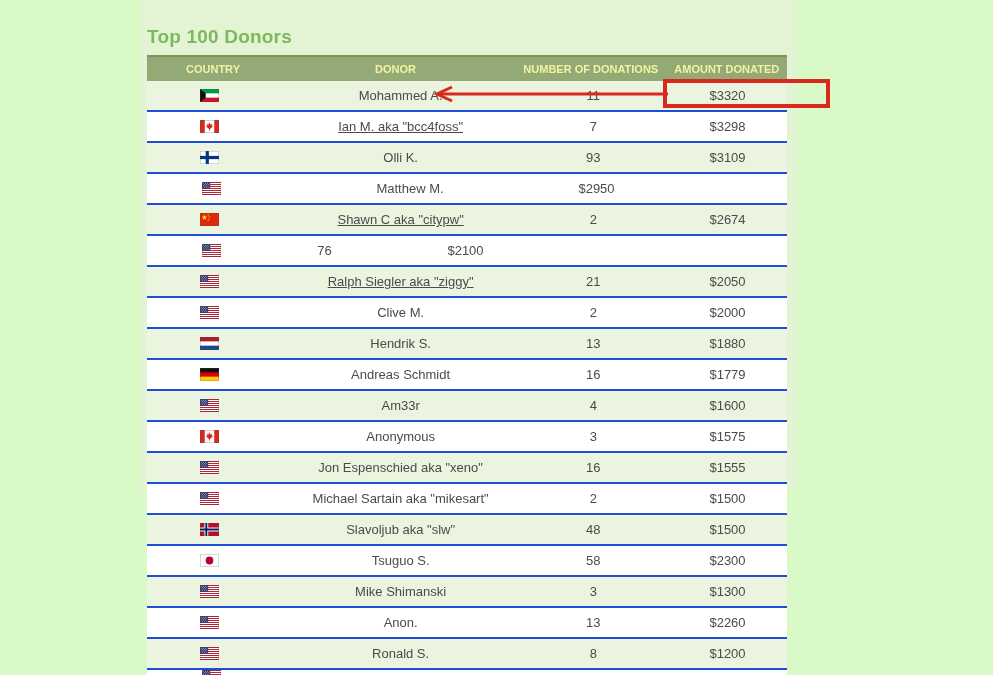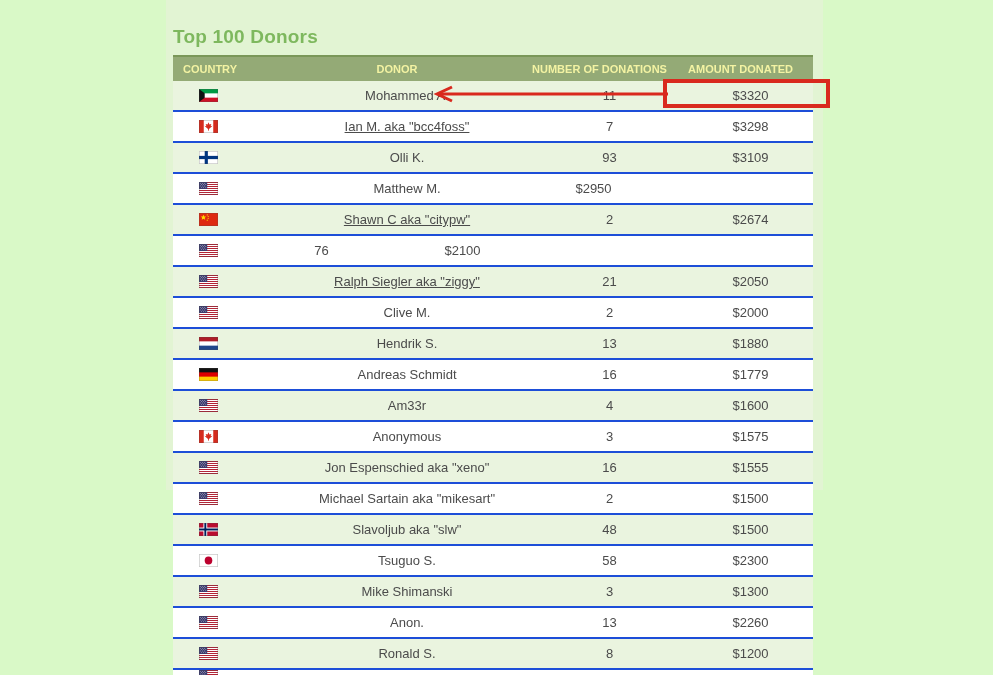--- a/index.html
+++ b/index.html
@@ -2,34 +2,34 @@
 <html><head>
 <meta charset="utf-8">
 <style>
   html,body{margin:0;padding:0;}
   body{
     width:993px;height:675px;overflow:hidden;position:relative;
     background:#d9f9c7;
     font-family:"Liberation Sans","DejaVu Sans",sans-serif;
   }
   .content{
-    position:absolute;left:166px;top:0;width:657px;height:490px;
+    position:absolute;left:140px;top:0;width:657px;height:490px;
     background:#e2f4d3;
   }
   .page-title{
     margin:0;padding:26px 0 0 7px;
     font-size:19px;font-weight:bold;color:#7eb85e;letter-spacing:0.2px;
   }
   .donor-table{margin:7px 0 0 7px;width:640px;}
   .thead{
     display:flex;height:26px;box-sizing:border-box;align-items:center;
     background:#94aa76;border-top:2px solid #7a9758;
     color:#f3f3a3;font-size:11px;font-weight:bold;
   }
-  .c1{width:70px;box-sizing:border-box;}
+  .c1{width:70px;box-sizing:border-box;margin-left:29px;}
   .c2{width:288px;box-sizing:border-box;padding-left:40px;}
   .c3{width:157px;box-sizing:border-box;}
   .c4{width:125px;box-sizing:border-box;}
   .th{text-align:center;}
   .th.c1{text-align:left;padding-left:10px;width:60px;}
   .row{
     display:flex;height:31px;box-sizing:border-box;align-items:flex-start;
     border-bottom:2px solid #1d4ed8;
     font-size:13px;color:#4b4b4b;
   }

